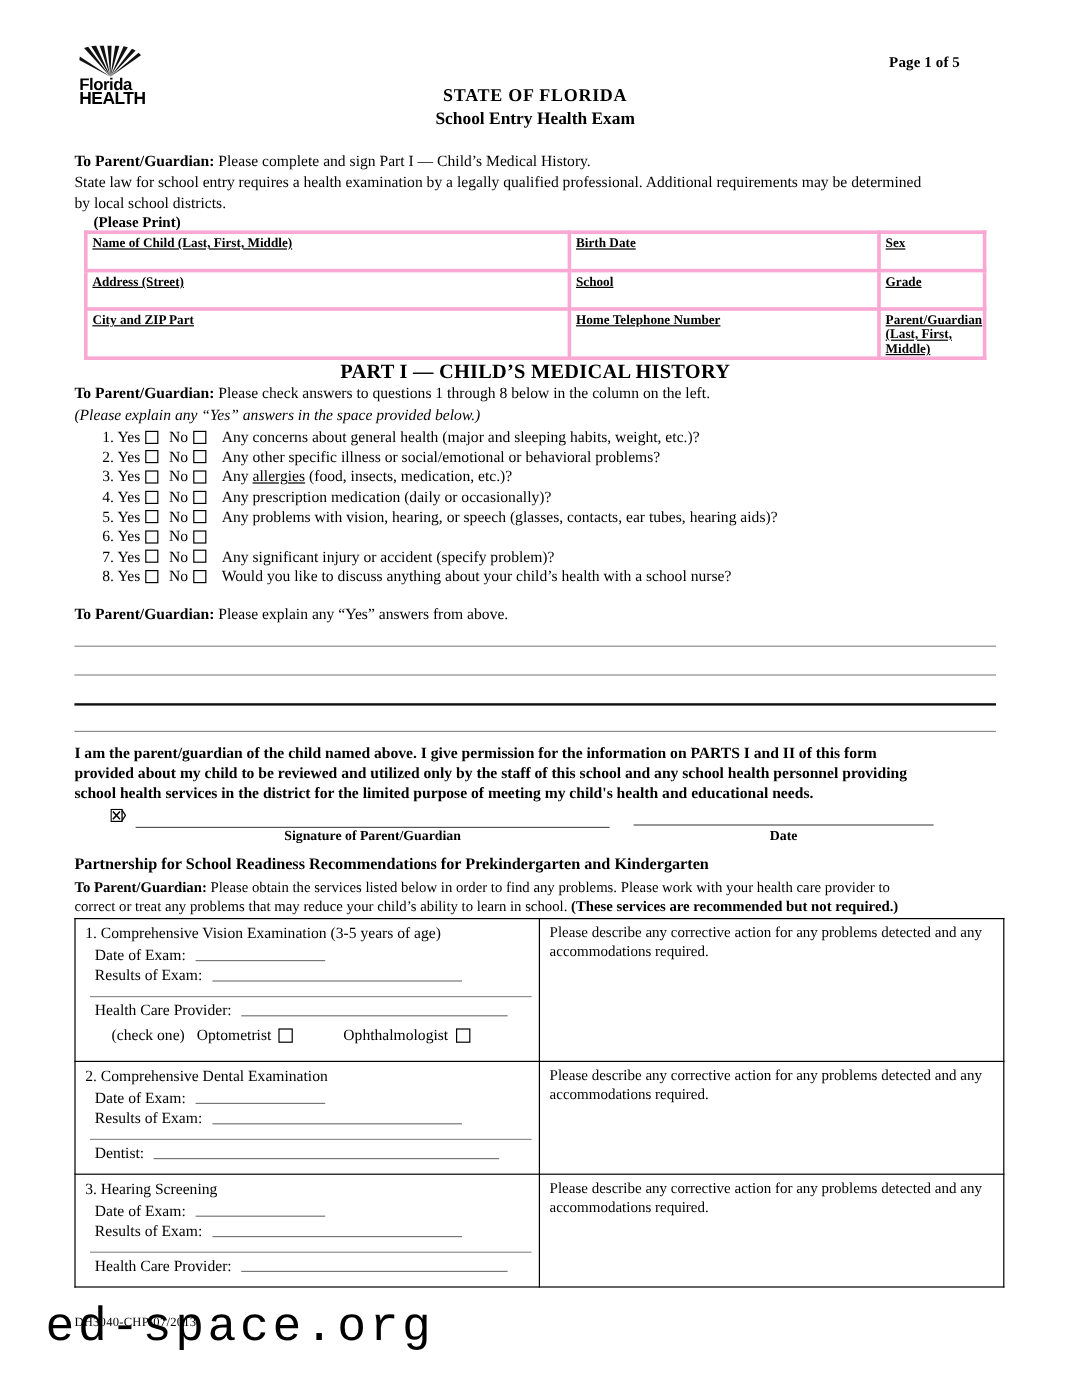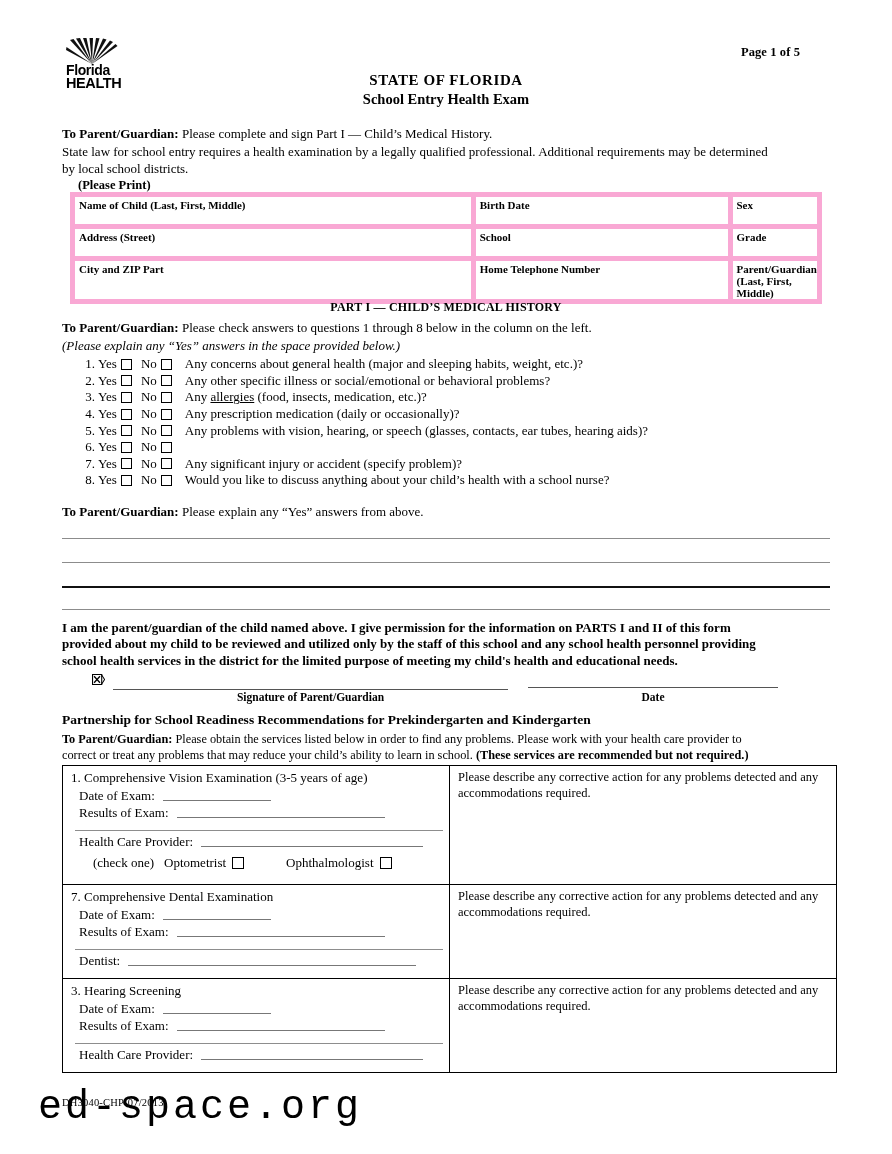--- a/index.html
+++ b/index.html
@@ -61,35 +61,36 @@
     font-weight: bold; font-size: 12.5px;
   }
 
   
   .id-table {
     position: absolute; left: 70px; top: 192px;
     width: 752px;
     border-collapse: collapse;
   }
   .id-table td {
-    border: 5px solid #f9a8d4;
+    border: 3px solid #f9a8d4;
     vertical-align: top;
     padding: 2px 0 0 4px;
     font-size: 11px;
     font-weight: bold;
     height: 31px;
+    text-decoration: underline;
   }
   .id-table tr.r1 td { height: 32px; }
   .id-table tr.r2 td { height: 32px; }
   .id-table tr.r3 td { height: 32px; }
 
   
   .part1-title {
     position: absolute; left: 0; right: 0; top: 300px;
-    text-align: center; font-weight: bold; font-size: 12px;
+    text-align: center; font-weight: bold; font-size: 17px;
     letter-spacing: .2px;
   }
   .part1-instr { position: absolute; left: 62px; top: 319px; width: 770px; }
 
   .questions { position: absolute; left: 78px; top: 356px; }
   .q-row {
     display: flex; align-items: center;
     height: 16.6px; font-size: 13px;
   }
   .q-num { width: 17px; text-align: right; }
@@ -398,21 +399,21 @@
           <span class="gap"></span>
           <span>Ophthalmologist</span>
           <span class="cb2"></span>
         </div>
       </td>
       <td class="svc-right">Please describe any corrective action for any problems detected and any accommodations required.</td>
     </tr>
 
     <tr>
       <td class="svc-left" style="height:94px">
-        <div class="svc-head">7. Comprehensive Dental Examination</div>
+        <div class="svc-head">2. Comprehensive Dental Examination</div>
         <div class="fld">
           <span class="lbl">Date of Exam:</span>
           <span class="blank blank-date"></span>
         </div>
         <div class="fld">
           <span class="lbl">Results of Exam:</span>
           <span class="blank blank-res"></span>
         </div>
         <div class="wide-rule"></div>
         <div class="fld" style="margin-top:2px">

